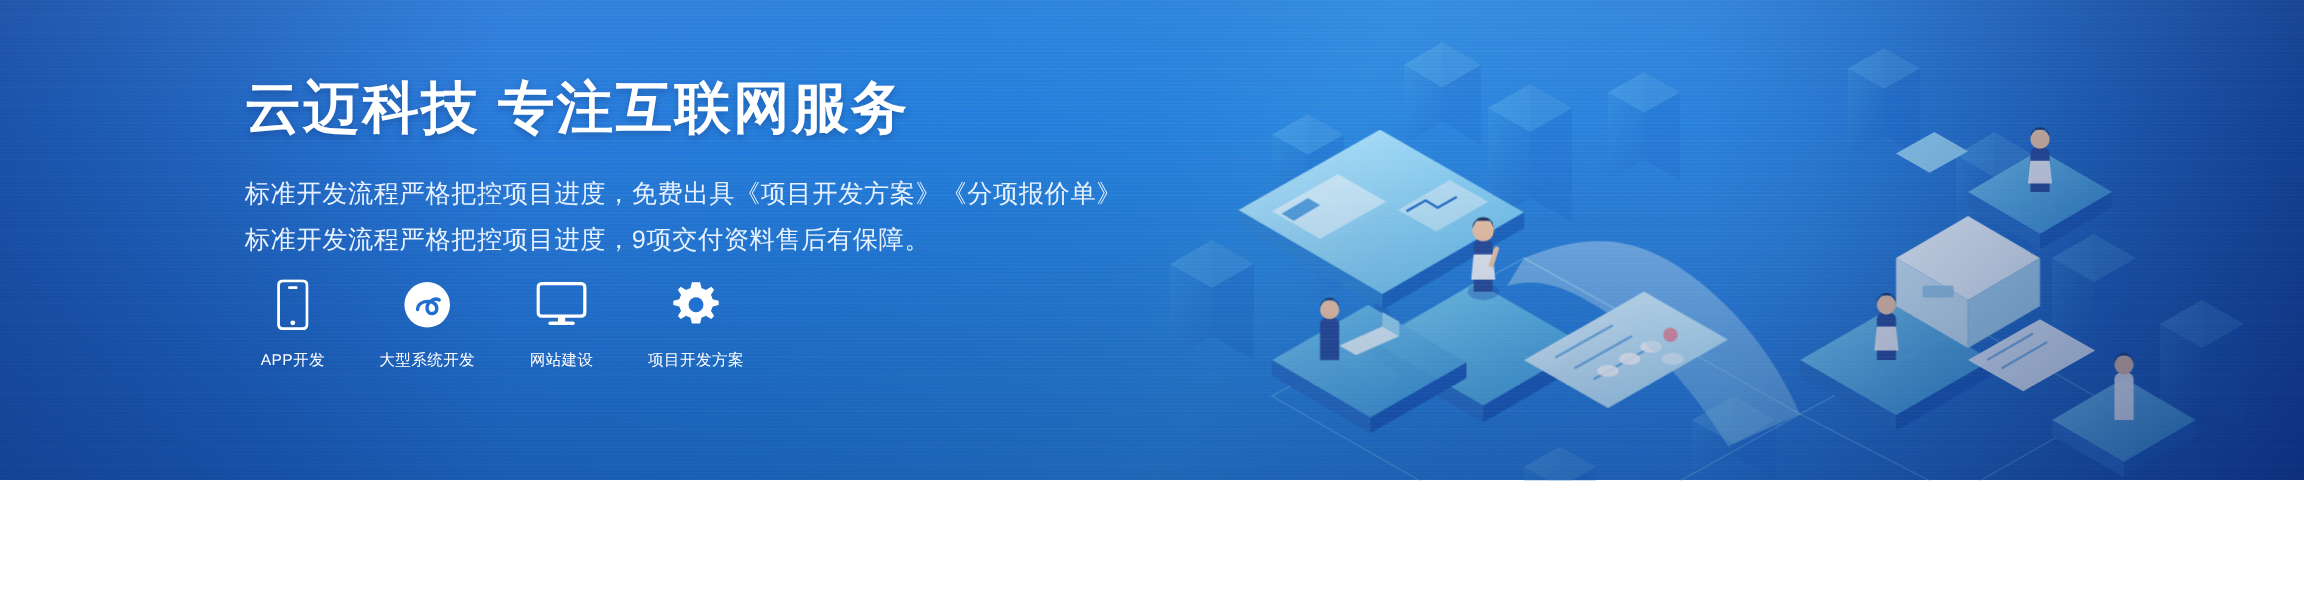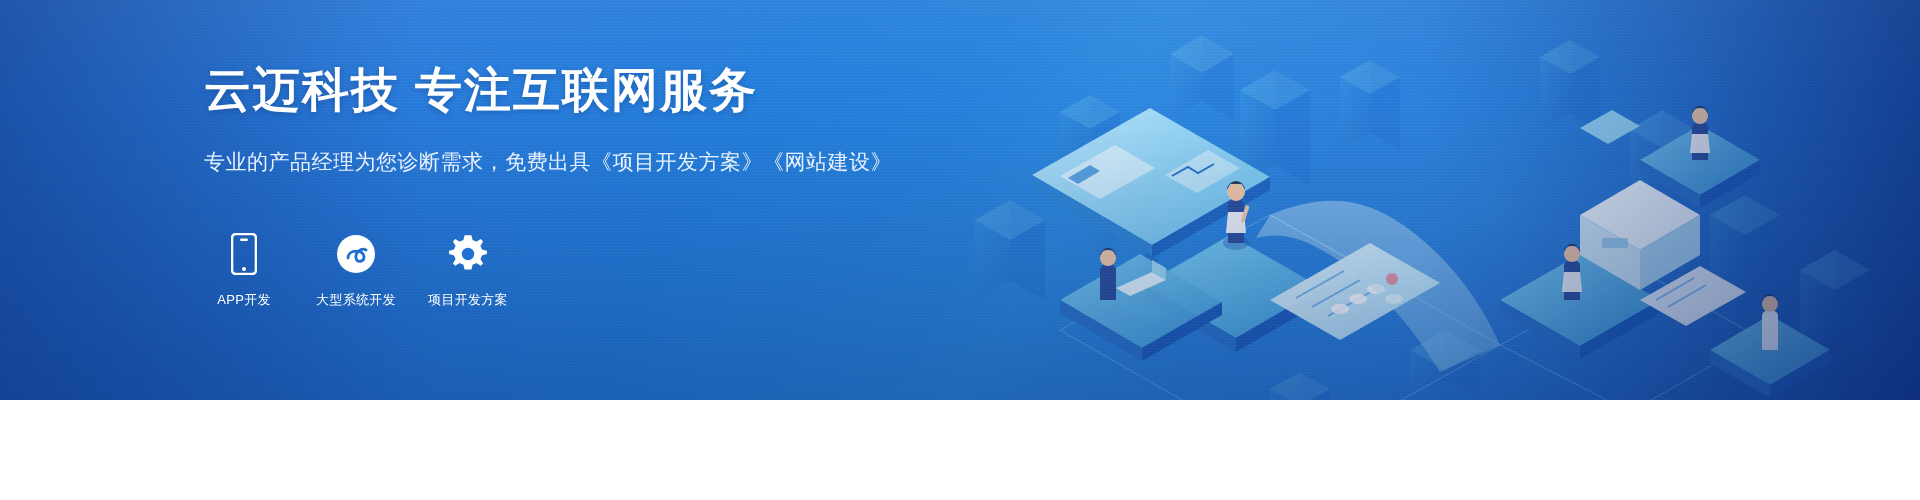--- a/index.html
+++ b/index.html
@@ -290,21 +290,22 @@
       </g>
     </svg>
   </div>
 
   <div class="scanlines"></div>
   <div class="vignette"></div>
 
   <div class="copy">
     <h1 class="title">云迈科技 专注互联网服务</h1>
     <div class="sub">
-      <div>专业的产品经理为您诊断需求，免费出具《项目开发方案》《网站建设》</div>
+      <div>标准开发流程严格把控项目进度，免费出具《项目开发方案》《分项报价单》</div>
+      <div>标准开发流程严格把控项目进度，9项交付资料售后有保障。</div>
     </div>
   </div>
 
   <div class="services">
 
     <div class="service">
       <span class="svc-icon">
         <svg width="26" height="42" viewBox="0 0 26 42">
           <rect x="1" y="1" width="24" height="40" rx="4" fill="none" stroke="#ffffff" stroke-width="2.6"></rect>
           <rect x="9" y="5.5" width="8" height="2.4" rx="1.2" fill="#ffffff"></rect>
@@ -318,20 +319,30 @@
       <span class="svc-icon">
         <svg width="42" height="42" viewBox="0 0 42 42">
           <circle cx="21" cy="21" r="19" fill="#ffffff"></circle>
           <path d="M13 25 C13 16 29 16 29 24 C29 29 22 30 21 25 C20 20 26 14 31 17" fill="none" stroke="#1f6ed0" stroke-width="2.8" stroke-linecap="round"></path>
         </svg>
       </span>
       <span class="svc-label">大型系统开发</span>
     </div>
 
 
+    <div class="service">
+      <span class="svc-icon">
+        <svg width="42" height="38" viewBox="0 0 42 38">
+          <rect x="1.4" y="1.4" width="39" height="27" rx="3" fill="none" stroke="#ffffff" stroke-width="2.8"></rect>
+          <rect x="18" y="28.5" width="6" height="5" fill="#ffffff"></rect>
+          <rect x="10" y="33" width="22" height="2.8" rx="1.4" fill="#ffffff"></rect>
+        </svg>
+      </span>
+      <span class="svc-label">网站建设</span>
+    </div>
 
     <div class="service">
       <span class="svc-icon">
         <svg width="42" height="42" viewBox="0 0 42 42">
           <path d="M21 2.2 l3.4 0 1.3 5.0 a14 14 0 0 1 3.6 1.5 l4.4 -2.7 2.4 2.4 -2.7 4.4 a14 14 0 0 1 1.5 3.6 l5.0 1.3 0 3.4 -5.0 1.3 a14 14 0 0 1 -1.5 3.6 l2.7 4.4 -2.4 2.4 -4.4 -2.7 a14 14 0 0 1 -3.6 1.5 l-1.3 5.0 -3.4 0 -3.4 0 -1.3 -5.0 a14 14 0 0 1 -3.6 -1.5 l-4.4 2.7 -2.4 -2.4 2.7 -4.4 a14 14 0 0 1 -1.5 -3.6 l-5.0 -1.3 0 -3.4 5.0 -1.3 a14 14 0 0 1 1.5 -3.6 l-2.7 -4.4 2.4 -2.4 4.4 2.7 a14 14 0 0 1 3.6 -1.5 l1.3 -5.0 z" fill="#ffffff"></path>
           <circle cx="21" cy="21" r="6.2" fill="#2071d2"></circle>
         </svg>
       </span>
       <span class="svc-label">项目开发方案</span>
     </div>

